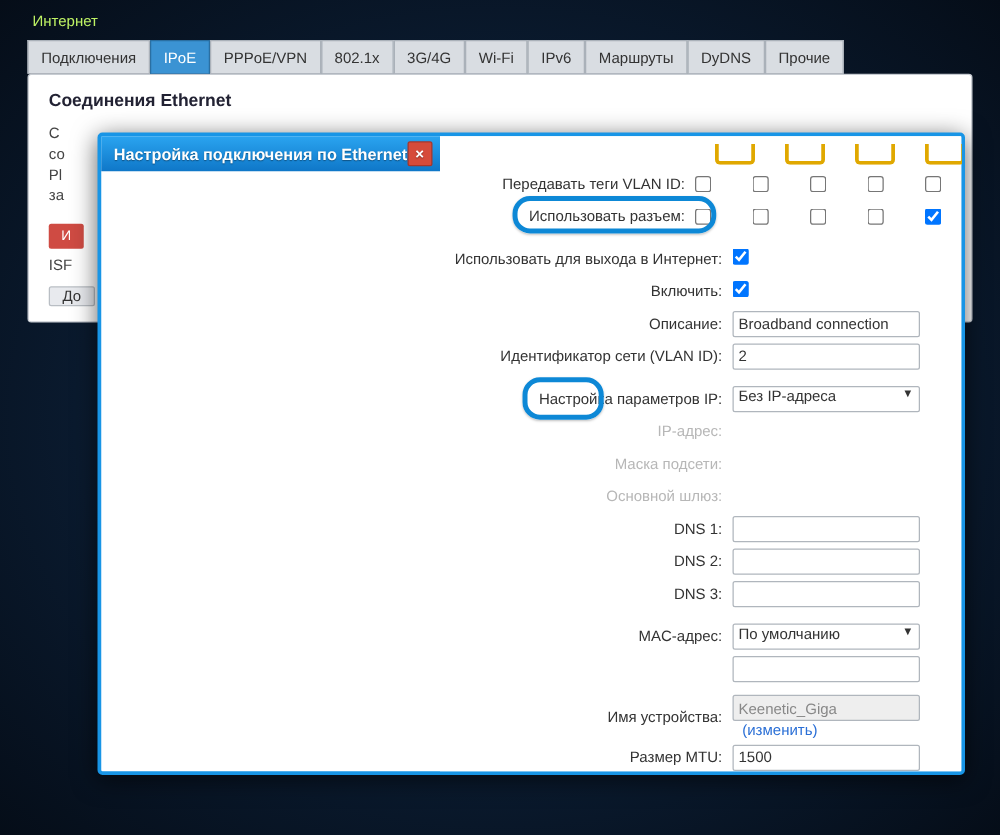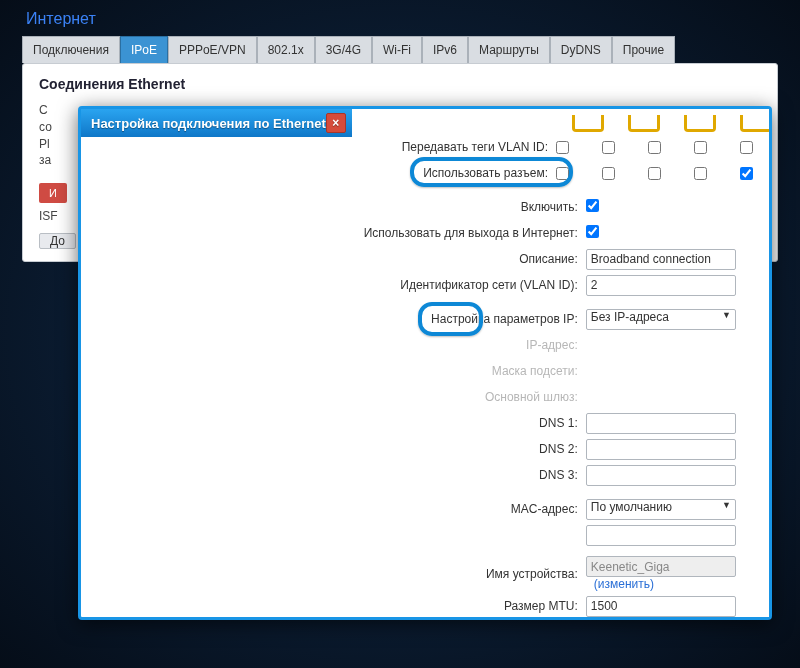--- a/index.html
+++ b/index.html
@@ -1,18 +1,18 @@
 <!DOCTYPE html>
 <html><head>
 <meta charset="utf-8">
 <style>
 html,body{margin:0;padding:0;width:800px;height:668px;overflow:hidden;font-family:Arial,Helvetica,sans-serif;font-size:12px;background:#000}
 .bg{position:absolute;inset:0;background:radial-gradient(ellipse at center,#1b3a5c 0%,#0a1a2e 60%,#050d18 100%)}
 .page{position:absolute;top:0;left:22px;right:22px}
-.page-title{color:#3b82f6;font-size:16px;padding:10px 4px 8px}
+.page-title{color:#bef264;font-size:12px;padding:10px 4px 8px}
 .tabs{display:flex;gap:0;margin-bottom:0}
 .tab{background:#d9dde2;border:1px solid #aab1b9;border-bottom:none;padding:6px 10px;color:#333;font-size:12px;cursor:pointer}
 .tab.active{background:#3b93d3;color:#fff;border-color:#2a6fa2}
 .panel{background:#fff;border:1px solid #c7ccd2;border-radius:3px;padding:12px 16px;color:#222}
 .panel h2{margin:0 0 10px 0;font-size:14px;font-weight:bold;color:#223}
 .cut{color:#444;line-height:1.4}
 .tag-row{margin-top:14px}
 .tag{display:inline-block;background:#cf4b43;color:#fff;padding:4px 10px;border-radius:2px;font-size:11px}
 .btn-small{display:inline-block;margin-top:10px;background:#e8eaee;border:1px solid #b9bec4;border-radius:2px;padding:0 10px;color:#333}
 
@@ -117,25 +117,25 @@
           <input type="checkbox" style="">
           <input type="checkbox" style="">
           <input type="checkbox" style="">
           <input type="checkbox" checked="" style="">
         </div>
       </div>
 
       <div style="height:8px"></div>
 
       <div class="row">
+        <div class="lbl">Использовать для выхода в Интернет:</div>
+        <div class="ctl"><input type="checkbox" checked="" style=""></div>
+      </div>
+      <div class="row">
         <div class="lbl">Включить:</div>
-        <div class="ctl"><input type="checkbox" checked="" style=""></div>
-      </div>
-      <div class="row">
-        <div class="lbl">Использовать для выхода в Интернет:</div>
         <div class="ctl"><input type="checkbox" checked="" style=""></div>
       </div>
       <div class="row">
         <div class="lbl">Описание:</div>
         <div class="ctl"><input type="text" value="Broadband connection" style=""></div>
       </div>
       <div class="row">
         <div class="lbl">Идентификатор сети (VLAN ID):</div>
         <div class="ctl"><input type="text" value="2" style=""></div>
       </div>

